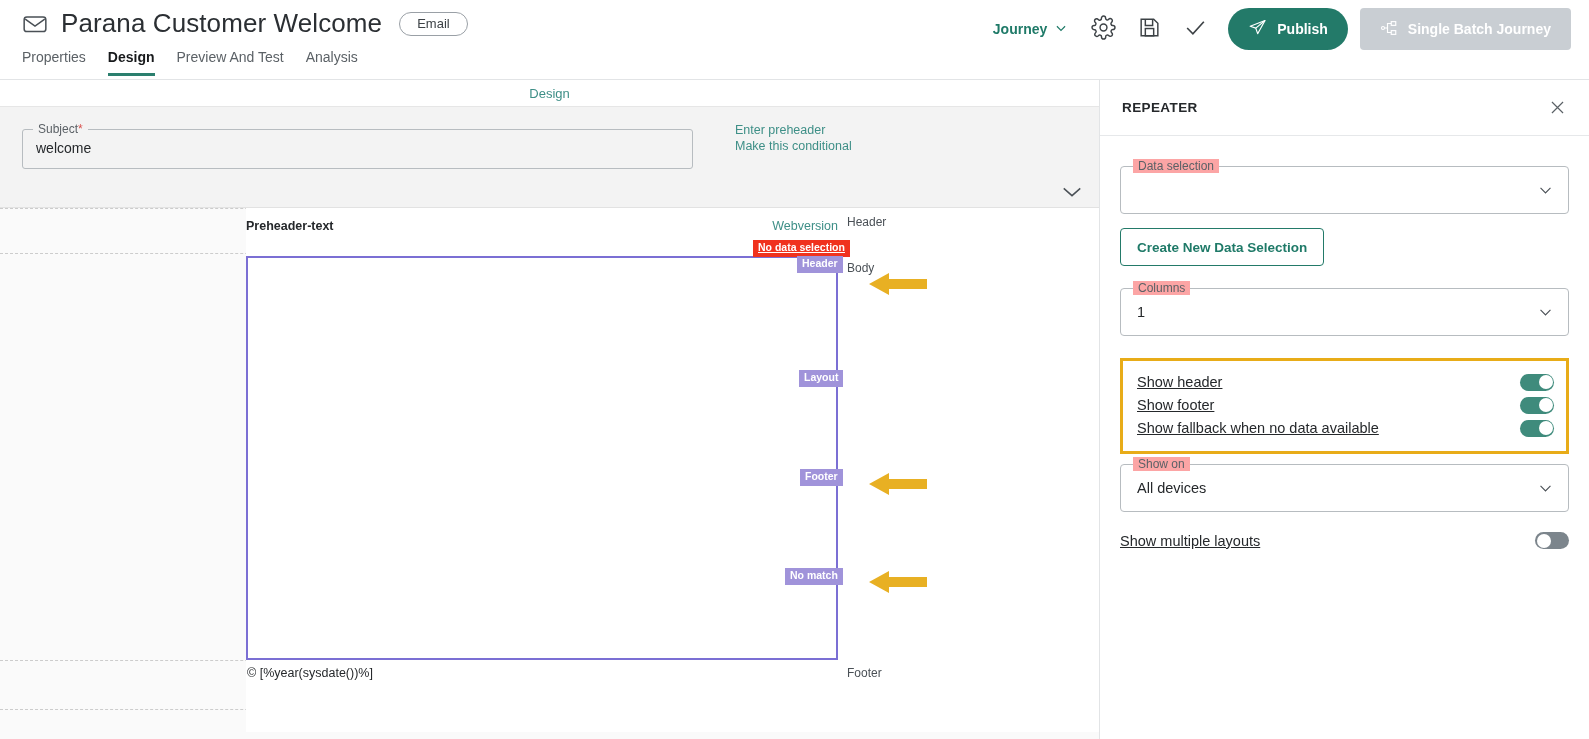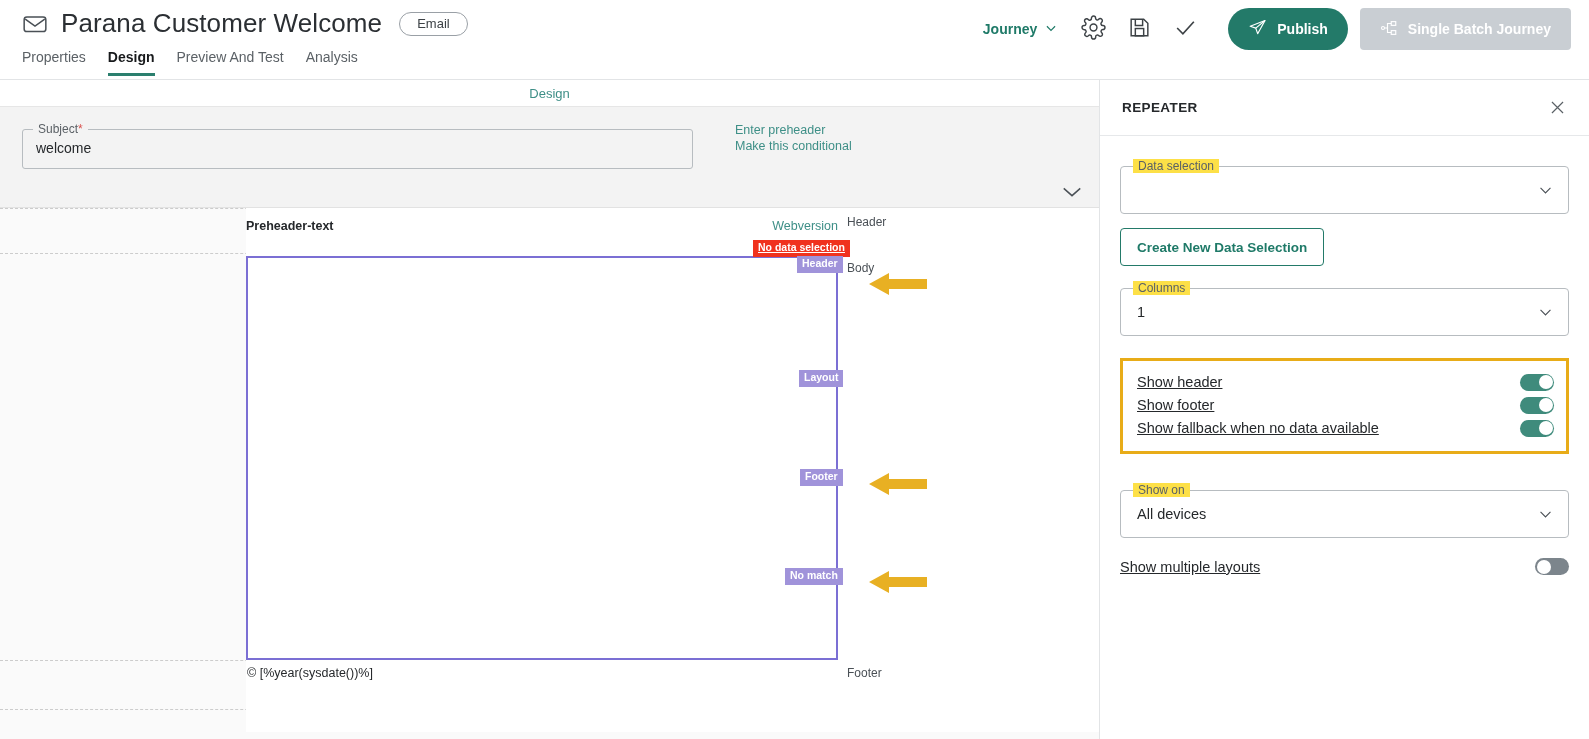--- a/index.html
+++ b/index.html
@@ -39,21 +39,21 @@
     display: flex; align-items: center; gap: 0px; height: 46px;
   }
   .lang { display: flex; align-items: center; gap: 7px; color: #1f7a68; font-weight: bold; font-size: 14px; cursor: pointer; padding: 0 12px; }
   .icon-btn { width: 46px; height: 42px; display: flex; align-items: center; justify-content: center; color: #3d4246; cursor: pointer; }
   .btn {
     display: flex; align-items: center; gap: 10px;
     height: 42px; padding: 0 20px; border-radius: 4px;
     font-size: 14px; font-weight: bold; color: #ffffff;
     cursor: pointer; white-space: nowrap; border: none;
   }
-  .btn-publish { background: #237a69; margin-left: 20px; border-radius: 21px; }
+  .btn-publish { background: #237a69; margin-left: 10px; border-radius: 21px; }
   .btn-journey { background: #c9ced3; color: #ffffff; margin-left: 12px; }
 
   
   .split { display: flex; flex: 1 1 auto; min-height: 0; }
 
   
   .left { position: relative; width: 1100px; flex: 0 0 1100px; background: #fafafa; border-right: 1px solid #e2e4e6; }
 
   .design-banner {
     height: 26px; background: #ffffff; width: 100%;
@@ -124,21 +124,21 @@
   .panel-title { font-size: 13.5px; font-weight: bold; color: #25282b; letter-spacing: .4px; }
   .panel-close { color: #5b6166; cursor: pointer; display: flex; }
 
   .panel-body { padding: 30px 20px 0 20px; position: relative; }
 
   .select {
     position: relative; height: 48px; border: 1px solid #b7bcc0; border-radius: 4px;
     display: flex; align-items: center; padding: 0 44px 0 16px; cursor: pointer;
   }
   .select-legend {
-    position: absolute; left: 12px; top: -8px; background: #fde047;
+    position: absolute; left: 12px; top: -8px; background: #fca5a5;
     padding: 0 5px; font-size: 12px; color: #5b6166;
   }
   .select-value { font-size: 14.5px; color: #25282b; }
   .select-chev { position: absolute; right: 14px; top: 50%; transform: translateY(-50%); color: #4a5056; display: flex; }
 
   .outline-btn {
     margin-top: 14px; display: inline-flex; align-items: center; justify-content: center;
     height: 38px; padding: 0 16px; border: 1px solid #237a69; border-radius: 4px;
     color: #1f7a68; font-size: 13.5px; font-weight: bold; background: #ffffff; cursor: pointer;
   }
@@ -365,21 +365,21 @@
               </span>
           </div>
           <div class="toggle-row">
             <span class="toggle-label">Show fallback when no data available</span>
             <span class="switch on">
                 <span class="knob"></span>
               </span>
           </div>
         </div>
 
-        <div class="select" style="margin-top:36px;">
+        <div class="select" style="margin-top:10px;">
           <span class="select-legend">Show on</span>
           <span class="select-value">All devices</span>
           <span class="select-chev">
             <svg width="17" height="17" viewBox="0 0 24 24" fill="none" stroke="currentColor" stroke-width="1.6">
                 <path d="M5 9l7 7 7-7"></path>
               </svg>
           </span>
         </div>
 
         <div class="plain-row">

